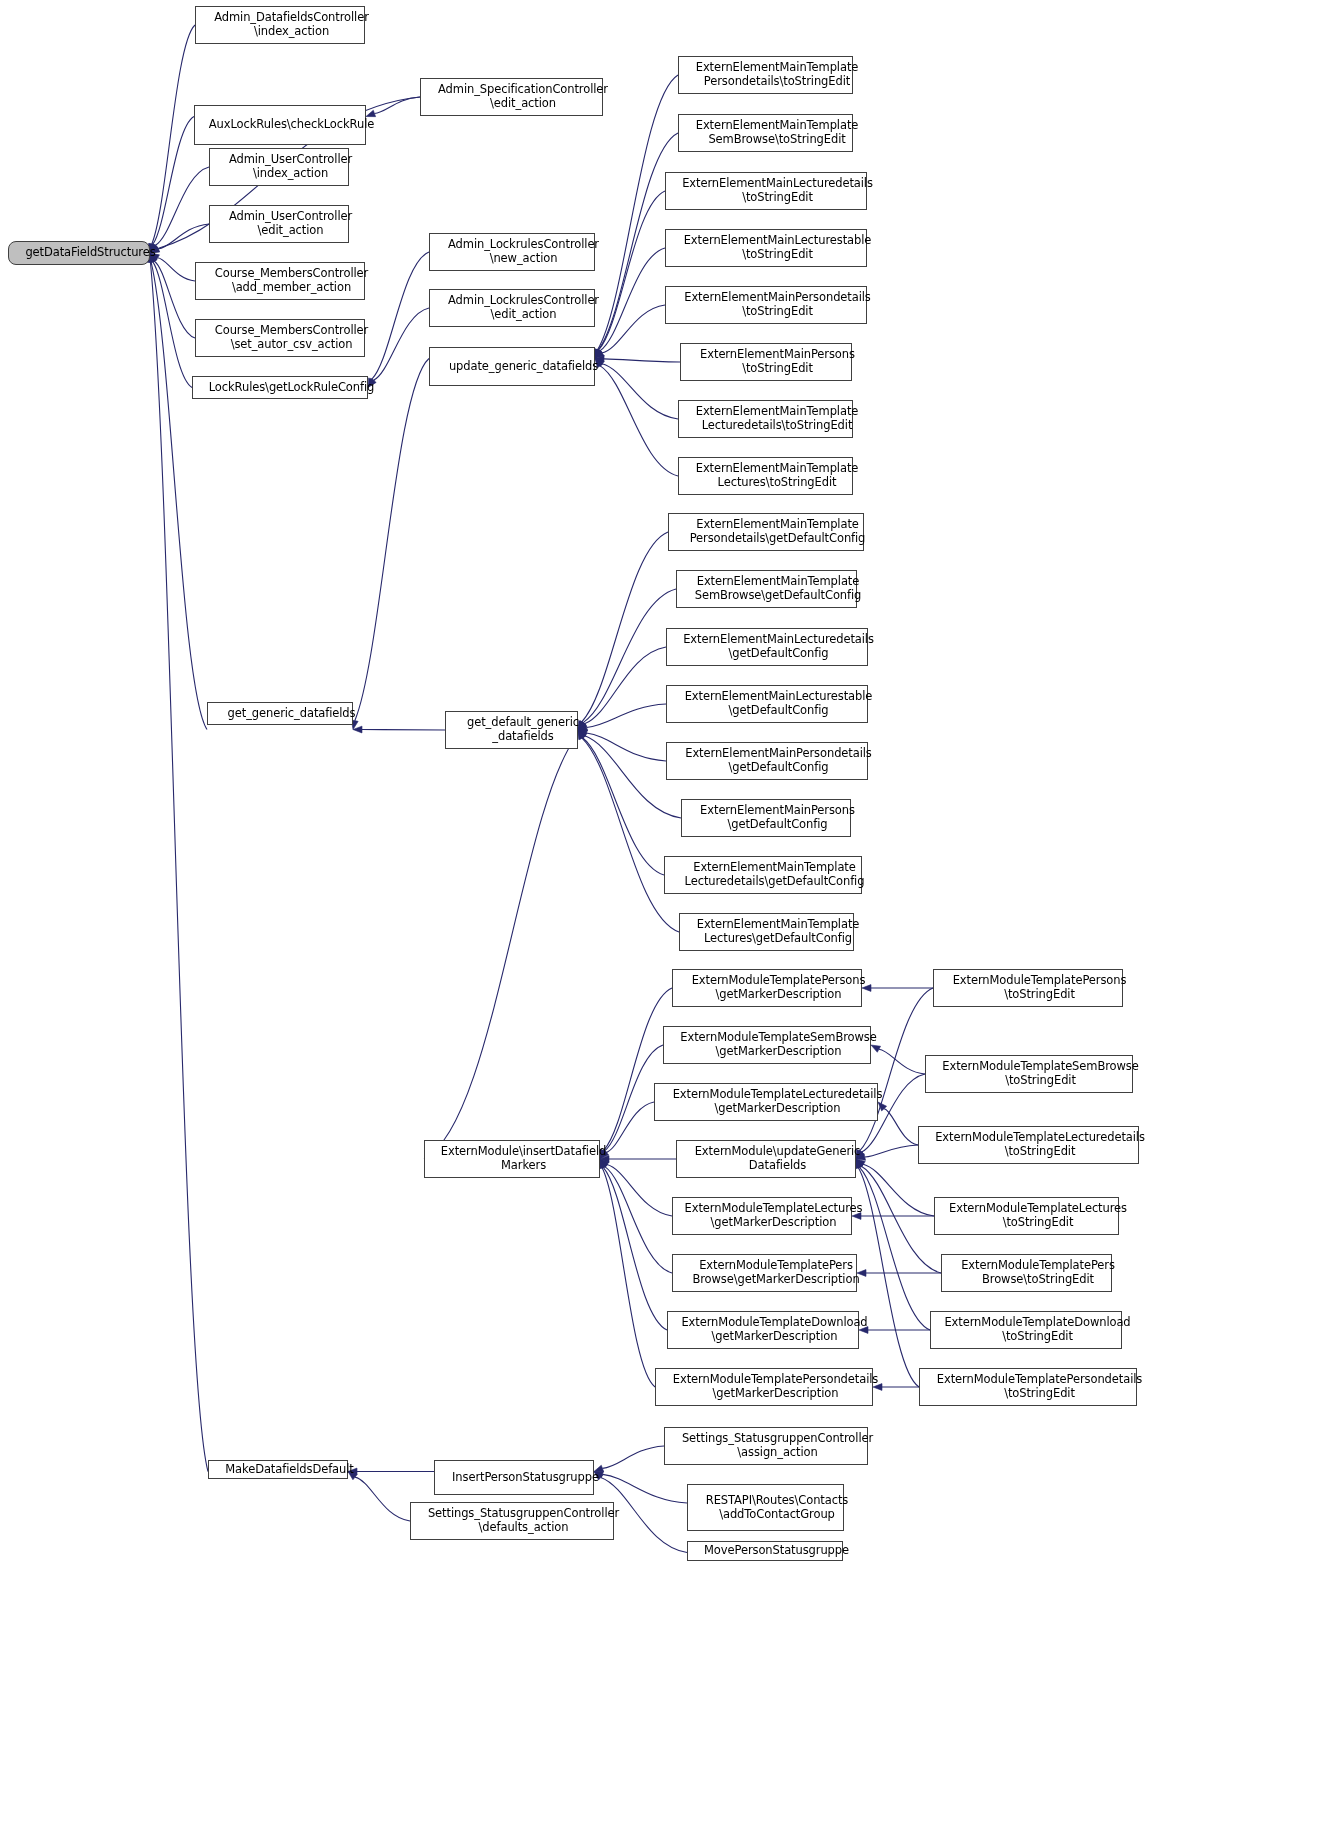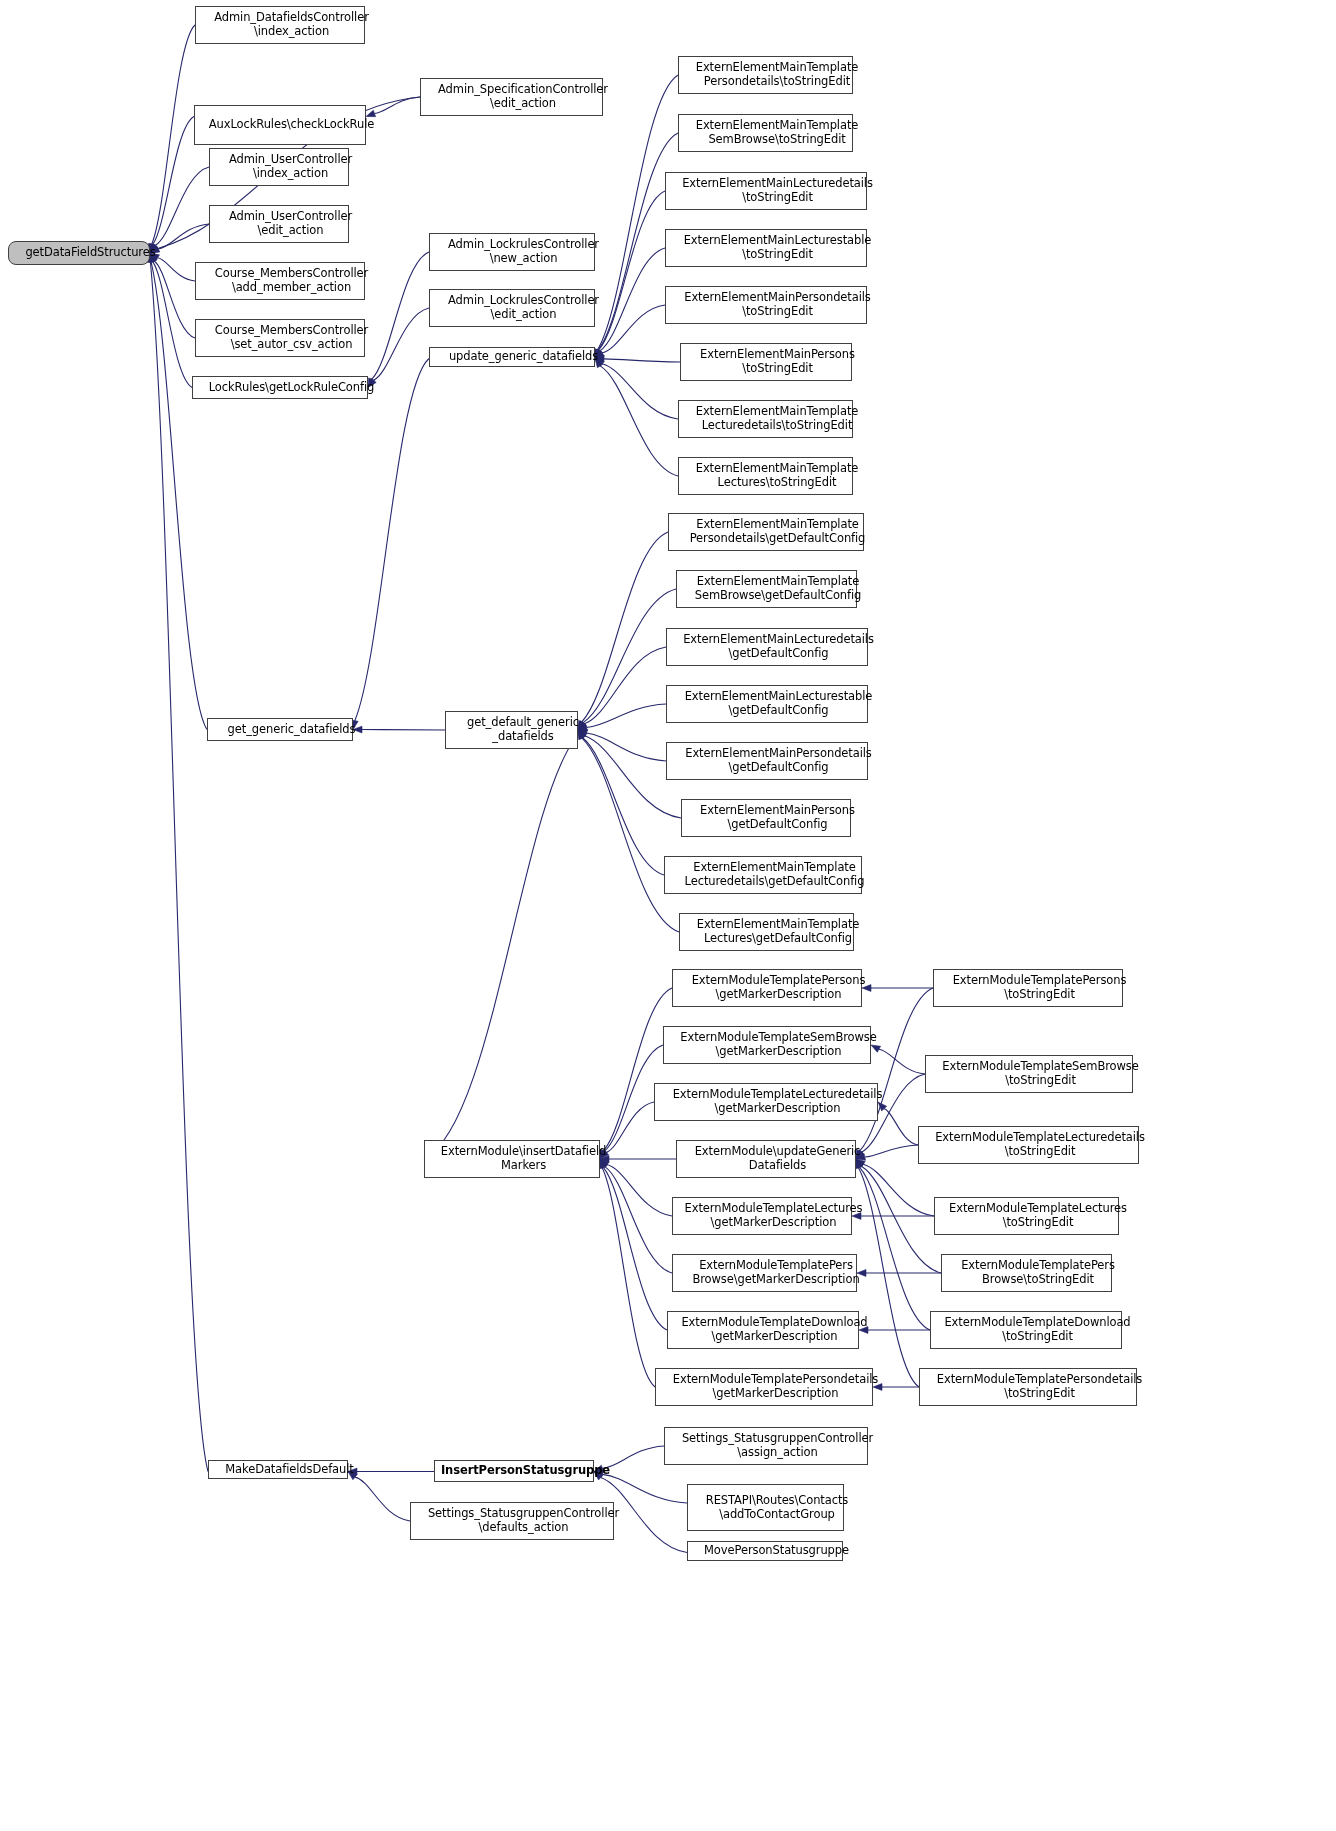--- a/index.html
+++ b/index.html
@@ -150,21 +150,21 @@
 \edit_action</div>
       <div class="node" style="left: 195px; top: 262px; width: 170px; height: 38px;">Course_MembersController
 \add_member_action</div>
       <div class="node" style="left: 195px; top: 319px; width: 170px; height: 38px;">Course_MembersController
 \set_autor_csv_action</div>
       <div class="node" style="left: 192px; top: 376px; width: 176px; height: 23px;">LockRules\getLockRuleConfig</div>
       <div class="node" style="left: 429px; top: 233px; width: 166px; height: 38px;">Admin_LockrulesController
 \new_action</div>
       <div class="node" style="left: 429px; top: 289px; width: 166px; height: 38px;">Admin_LockrulesController
 \edit_action</div>
-      <div class="node" style="left: 429px; top: 347px; width: 166px; height: 20px;">update_generic_datafields</div>
+      <div class="node" style="left: 429px; top: 347px; width: 166px; height: 39px;">update_generic_datafields</div>
       <div class="node" style="left: 678px; top: 56px; width: 175px; height: 38px;">ExternElementMainTemplate
 Persondetails\toStringEdit</div>
       <div class="node" style="left: 678px; top: 114px; width: 175px; height: 38px;">ExternElementMainTemplate
 SemBrowse\toStringEdit</div>
       <div class="node" style="left: 665px; top: 172px; width: 202px; height: 38px;">ExternElementMainLecturedetails
 \toStringEdit</div>
       <div class="node" style="left: 665px; top: 229px; width: 202px; height: 38px;">ExternElementMainLecturestable
 \toStringEdit</div>
       <div class="node" style="left: 665px; top: 286px; width: 202px; height: 38px;">ExternElementMainPersondetails
 \toStringEdit</div>
@@ -183,21 +183,21 @@
       <div class="node" style="left: 666px; top: 685px; width: 202px; height: 38px;">ExternElementMainLecturestable
 \getDefaultConfig</div>
       <div class="node" style="left: 666px; top: 742px; width: 202px; height: 38px;">ExternElementMainPersondetails
 \getDefaultConfig</div>
       <div class="node" style="left: 681px; top: 799px; width: 170px; height: 38px;">ExternElementMainPersons
 \getDefaultConfig</div>
       <div class="node" style="left: 664px; top: 856px; width: 198px; height: 38px;">ExternElementMainTemplate
 Lecturedetails\getDefaultConfig</div>
       <div class="node" style="left: 679px; top: 913px; width: 175px; height: 38px;">ExternElementMainTemplate
 Lectures\getDefaultConfig</div>
-      <div class="node" style="left: 207px; top: 718px; width: 146px; height: 23px;">get_generic_datafields</div>
+      <div class="node" style="left: 207px; top: 702px; width: 146px; height: 23px;">get_generic_datafields</div>
       <div class="node" style="left: 445px; top: 711px; width: 133px; height: 38px;">get_default_generic
 _datafields</div>
       <div class="node" style="left: 672px; top: 969px; width: 190px; height: 38px;">ExternModuleTemplatePersons
 \getMarkerDescription</div>
       <div class="node" style="left: 663px; top: 1026px; width: 208px; height: 38px;">ExternModuleTemplateSemBrowse
 \getMarkerDescription</div>
       <div class="node" style="left: 654px; top: 1083px; width: 224px; height: 38px;">ExternModuleTemplateLecturedetails
 \getMarkerDescription</div>
       <div class="node" style="left: 424px; top: 1140px; width: 176px; height: 38px;">ExternModule\insertDatafield
 Markers</div>
@@ -219,21 +219,21 @@
 \toStringEdit</div>
       <div class="node" style="left: 934px; top: 1197px; width: 185px; height: 38px;">ExternModuleTemplateLectures
 \toStringEdit</div>
       <div class="node" style="left: 941px; top: 1254px; width: 171px; height: 38px;">ExternModuleTemplatePers
 Browse\toStringEdit</div>
       <div class="node" style="left: 930px; top: 1311px; width: 192px; height: 38px;">ExternModuleTemplateDownload
 \toStringEdit</div>
       <div class="node" style="left: 919px; top: 1368px; width: 218px; height: 38px;">ExternModuleTemplatePersondetails
 \toStringEdit</div>
       <div class="node" style="left: 208px; top: 1460px; width: 140px; height: 19px;">MakeDatafieldsDefault</div>
-      <div class="node" style="left: 434px; top: 1460px; width: 160px; height: 22px; font-weight: bold;">InsertPersonStatusgruppe</div>
+      <div class="node" style="left: 434px; top: 1460px; width: 160px; height: 35px;">InsertPersonStatusgruppe</div>
       <div class="node" style="left: 664px; top: 1427px; width: 204px; height: 38px;">Settings_StatusgruppenController
 \assign_action</div>
       <div class="node" style="left: 687px; top: 1484px; width: 157px; height: 47px;">RESTAPI\Routes\Contacts
 \addToContactGroup</div>
       <div class="node" style="left: 410px; top: 1502px; width: 204px; height: 38px;">Settings_StatusgruppenController
 \defaults_action</div>
       <div class="node" style="left: 687px; top: 1541px; width: 156px; height: 20px; text-align: center;">MovePersonStatusgruppe</div>
     </div>
 </div>
 

